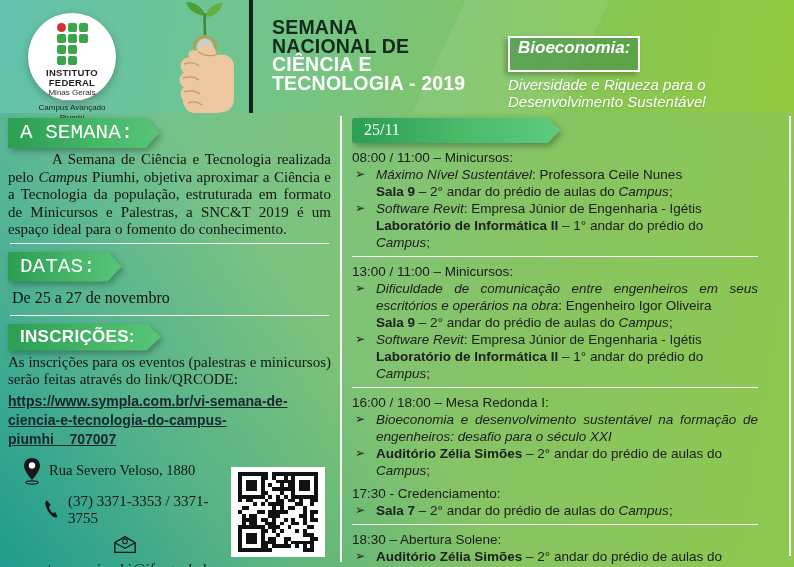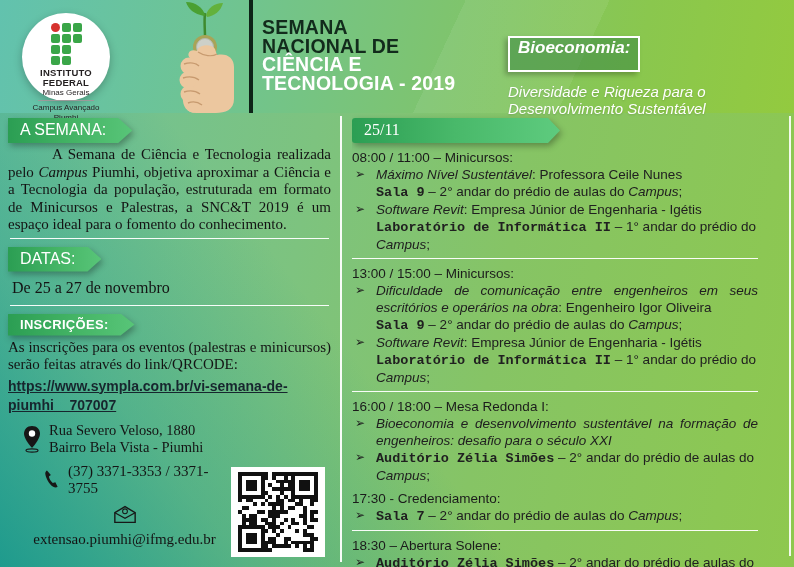--- a/index.html
+++ b/index.html
@@ -9,62 +9,62 @@
     background:
       linear-gradient(52deg, rgba(16,148,140,.85) 0%, rgba(16,148,140,.35) 20%, rgba(16,148,140,0) 42%),
       linear-gradient(100deg, #6ec19c 0%, #7dc37f 38%, #86c465 62%, #8ec84e 100%);
   }
   
   .header { position:absolute; left:0; top:0; width:794px; height:113px;
     background:
       linear-gradient(115deg, transparent 55%, rgba(255,255,255,.07) 55%, rgba(255,255,255,.07) 72%, transparent 72%),
       linear-gradient(100deg, #62c2ae 0%, #6fc492 28%, #7ec46f 55%, #8ac74e 80%, #93ca3f 100%);
   }
-  .logo-circle { position:absolute; left:22px; top:13px; width:88px; height:88px; border-radius:50%;
+  .logo-circle { position:absolute; left:28px; top:13px; width:88px; height:88px; border-radius:50%;
     background:#fff; box-shadow:0 3px 8px rgba(0,0,0,.25); text-align:center; padding-top:10px; }
   .if-mark { display:grid; grid-template-columns:repeat(3,9px); grid-gap:2px; width:31px; margin:0 auto 3px; }
   .if-mark i { width:9px; height:9px; background:#3aa648; border-radius:2px; display:block; }
   .if-mark i.dot { background:#d6322e; border-radius:50%; }
   .if-mark i.empty { background:transparent; }
   .logo-t1 { font-size:9.5px; font-weight:700; color:#231f20; line-height:10px; letter-spacing:.2px; }
   .logo-t2 { font-size:8px; color:#231f20; line-height:10px; }
   .logo-sep { width:56px; height:1px; background:#9a9a9a; margin:2px auto; }
   .hand { position:absolute; left:160px; top:0; height:113px; }
   .header-div { position:absolute; left:249px; top:0; width:4px; height:113px; background:#0e2418; }
-  .title-block { position:absolute; left:262px; top:18px; line-height:18.5px; font-weight:800; font-size:19.5px; letter-spacing:.2px; }
+  .title-block { position:absolute; left:272px; top:18px; line-height:18.5px; font-weight:800; font-size:19.5px; letter-spacing:.2px; }
   .title-dark { color:#122b1c; }
   .title-light { color:#ffffff; }
   .theme-block { position:absolute; left:508px; top:36px; font-style:italic; color:#fff; }
   .theme-badge { display:inline-block; border:2px solid #fff; background:rgba(56,134,66,.55);
     padding:0 8px 12px; font-size:17px; font-weight:700; box-shadow:-3px 3px 5px rgba(0,0,0,.25); }
-  .theme-sub { font-size:15px; line-height:17px; margin-top:11px; font-weight:500; text-shadow:0 1px 2px rgba(0,0,0,.15); }
+  .theme-sub { font-size:15px; line-height:17px; margin-top:4px; font-weight:500; text-shadow:0 1px 2px rgba(0,0,0,.15); }
   
   .banner-wrap { filter:drop-shadow(2px 3px 3px rgba(0,0,0,.3)); }
   .banner { display:inline-block; color:#fff; padding:3px 26px 4px 12px;
     background:linear-gradient(90deg,#2b9e53 0%,#45b566 55%,#58c578 100%);
     clip-path:polygon(0 0, calc(100% - 14px) 0, 100% 50%, calc(100% - 14px) 100%, 0 100%); }
-  .banner.serif { font-family:Liberation Sans, sans-serif; font-size:16px; }
-  .banner.sans  { font-size:13px; font-weight:600; letter-spacing:.3px; }
+  .banner.serif { font-family:Liberation Mono, monospace; font-size:21px; }
+  .banner.sans  { font-size:17px; font-weight:600; letter-spacing:.3px; }
   
   .left-col { position:absolute; left:0; top:113px; width:341px; height:454px; padding:5px 10px 0 8px; overflow:hidden; }
   .para { font-family:"Liberation Serif", serif; font-size:15px; line-height:17.5px; color:#141414; text-align:justify; margin-top:3px; }
   .para.indent { text-indent:44px; }
   .hline { height:1px; background:rgba(255,255,255,.95); margin:4px 2px 0 2px; } .mt8 { margin-top:8px; }
   .date-text { font-family:"Liberation Serif", serif; font-size:16px; color:#141414; margin:7px 0 0 4px; }
   .link { font-size:14px; font-weight:700; color:#17262e; line-height:19px; margin-top:3px; }
   .link div { text-decoration:underline; }
   .contact { margin-top:7px; width:225px; font-family:"Liberation Serif", serif; color:#141414; }
   .c-row { display:flex; align-items:center; gap:7px; }
   .c-row svg { flex:none; }
   .addr { font-size:14.5px; line-height:17px; }
   .phone-row { margin:7px 0 0 34px; font-size:15px;align-items:center; }
   .email-row { margin:8px 0 0 8px; font-size:15px;flex-direction:column; }
   .qr-box { position:absolute; right:16px; bottom:10px; width:94px; height:90px; background:#fff; padding:5px; }
   .qr-box svg { width:84px; height:80px; display:block; }
-  .seg-i { font-style:italic; } .seg-b { font-weight:700;font-family:Liberation Mono, monospace; }
+  .seg-i { font-style:italic; } .seg-b { font-weight:700; }
   
   .v-divider { position:absolute; left:340px; top:116px; width:2px; height:446px; background:rgba(255,255,255,.95); }
   .r-edge { position:absolute; left:789px; top:116px; width:1.5px; height:440px; background:rgba(255,255,255,.9); }
   .right-col { position:absolute; left:352px; top:113px; width:406px; height:454px; padding-top:5px; overflow:hidden; }
   .day-banner-wrap { filter:drop-shadow(2px 3px 3px rgba(0,0,0,.3)); }
   .day-banner { display:inline-block; min-width:208px; color:#fff; font-family:"Liberation Serif", serif; font-size:16px;
     padding:3px 20px 4px 12px; border-radius:3px 0 0 3px;
     background:linear-gradient(90deg,#2b9e53 0%,#49b96a 50%,#5ecb7e 100%);
     clip-path:polygon(0 0, calc(100% - 12px) 0, 100% 50%, calc(100% - 12px) 100%, 0 100%); }
   #schedule-blocks { margin-top:4px; font-size:13.5px; line-height:17px; color:#202020; }
@@ -145,33 +145,33 @@
     <div class="hline"></div>
 
     <div class="banner-wrap mt8"><div class="banner serif">DATAS:</div></div>
     <p class="date-text">De 25 a 27 de novembro</p>
     <div class="hline mt8"></div>
 
     <div class="banner-wrap mt8"><div class="banner sans">INSCRIÇÕES:</div></div>
     <p class="para">As inscrições para os eventos (palestras e minicursos) serão feitas através do link/QRCODE:</p>
     <div class="link">
       <div>https://www.sympla.com.br/vi-semana-de-</div>
+      <div>ciencia-e-tecnologia-do-campus-</div>
       <div>piumhi__707007</div>
     </div>
 
     <div class="contact">
       <div class="c-row" style="margin-left:14px;">
         <svg width="20" height="30" viewBox="0 0 20 30">
           <path d="M10 2 C5 2 2 5.5 2 10 C2 15 10 24 10 24 C10 24 18 15 18 10 C18 5.5 15 2 10 2 Z" fill="#171717"></path>
           <circle cx="10" cy="9.5" r="3.2" fill="#fff"></circle>
           <ellipse cx="10" cy="26.5" rx="6" ry="1.6" fill="none" stroke="#171717" stroke-width="1.2"></ellipse>
         </svg>
         <div class="addr">
           <div>Rua Severo Veloso, 1880</div>
-          <div>Bairro Bela Vista - Piumhi</div>
         </div>
       </div>
       <div class="c-row phone-row">
         <svg width="19" height="19" viewBox="0 0 24 24">
           <path d="M4 2 C3 3 2 5 3 7 C5 12 10 18 16 20.5 C18.5 21.5 20.5 20.5 21.5 19.5 L17.5 14.5 L14.5 16 C11.5 14.5 9 11.5 8 9 L10 6.5 Z" fill="#171717" transform="rotate(12 12 12)"></path>
         </svg>
         <span>(37) 3371-3353 / 3371-3755</span>
       </div>
       <div class="c-row email-row">
         <svg width="24" height="19" viewBox="0 0 26 20">
@@ -343,21 +343,21 @@
 
   <div class="right-col">
     <div class="day-banner-wrap"><div class="day-banner">25/11</div></div>
     <div id="schedule-blocks">
         <div class="sched-heading">08:00 / 11:00 – Minicursos:</div>
         <div class="sched-row kind-bullet"><span class="bullet-glyph">➢</span><span class="seg-i">Máximo Nível Sustentável</span><span class="seg-n">:  Professora Ceile Nunes</span></div>
         <div class="sched-row kind-cont"><span class="seg-b">Sala 9</span><span class="seg-n"> – 2° andar do prédio de aulas do </span><span class="seg-i">Campus</span><span class="seg-n">;</span></div>
         <div class="sched-row kind-bullet"><span class="bullet-glyph">➢</span><span class="seg-i">Software Revit</span><span class="seg-n">:  Empresa Júnior de Engenharia - Igétis</span></div>
         <div class="sched-row kind-cont"><span class="seg-b">Laboratório de Informática II</span><span class="seg-n"> – 1° andar do prédio do </span><span class="seg-i">Campus</span><span class="seg-n">;</span></div>
         <div class="sep"></div>
-        <div class="sched-heading">13:00 / 15:00 – Minicursos:</div>
+        <div class="sched-heading">13:00 / 11:00 – Minicursos:</div>
         <div class="sched-row kind-bullet justify"><span class="bullet-glyph">➢</span><span class="seg-i">Dificuldade de comunicação entre engenheiros em seus escritórios e operários na obra</span><span class="seg-n">: Engenheiro Igor Oliveira</span></div>
         <div class="sched-row kind-cont"><span class="seg-b">Sala 9</span><span class="seg-n"> – 2° andar do prédio de aulas do </span><span class="seg-i">Campus</span><span class="seg-n">;</span></div>
         <div class="sched-row kind-bullet"><span class="bullet-glyph">➢</span><span class="seg-i">Software Revit</span><span class="seg-n">:  Empresa Júnior de Engenharia - Igétis</span></div>
         <div class="sched-row kind-cont"><span class="seg-b">Laboratório de Informática II</span><span class="seg-n"> – 1° andar do prédio do </span><span class="seg-i">Campus</span><span class="seg-n">;</span></div>
         <div class="sep"></div>
         <div class="sched-heading">16:00 / 18:00 – Mesa Redonda I:</div>
         <div class="sched-row kind-bullet justify"><span class="bullet-glyph">➢</span><span class="seg-i">Bioeconomia e desenvolvimento sustentável na formação de engenheiros: desafio para o século XXI</span></div>
         <div class="sched-row kind-bullet"><span class="bullet-glyph">➢</span><span class="seg-b">Auditório Zélia Simões</span><span class="seg-n"> – 2° andar do prédio de aulas do </span><span class="seg-i">Campus</span><span class="seg-n">;</span></div>
         <div class="sched-heading">17:30 - Credenciamento:</div>
         <div class="sched-row kind-bullet"><span class="bullet-glyph">➢</span><span class="seg-b">Sala 7</span><span class="seg-n"> – 2° andar do prédio de aulas do </span><span class="seg-i">Campus</span><span class="seg-n">;</span></div>

